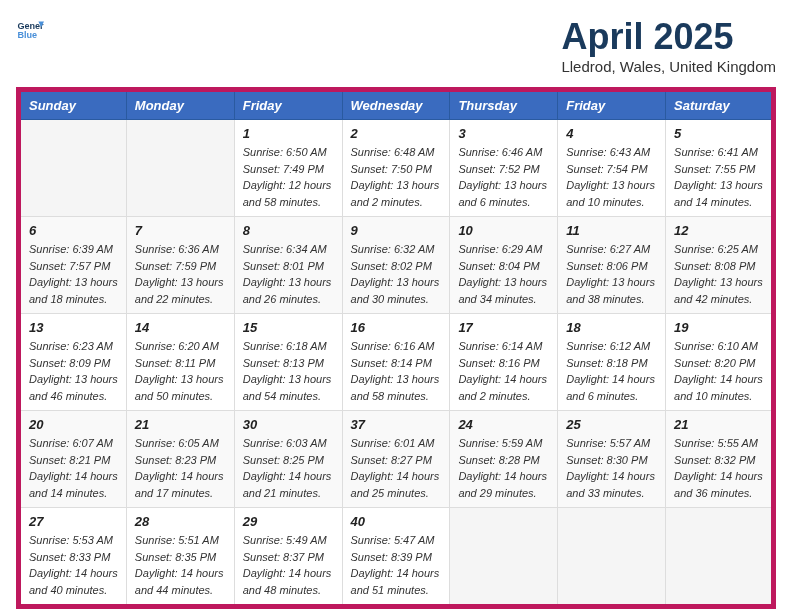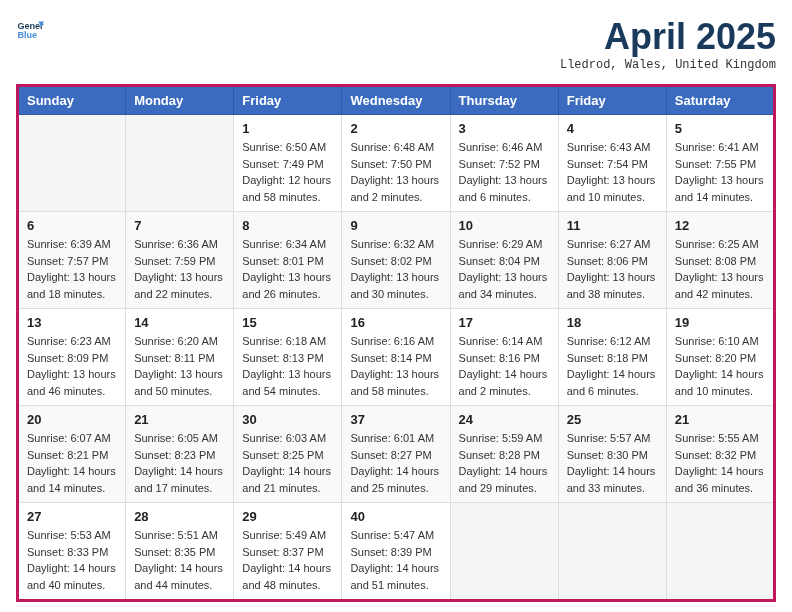--- a/index.html
+++ b/index.html
@@ -19,36 +19,36 @@
     .logo {
       display: flex;
       align-items: center;
       gap: 4px;
     }
     .logo-icon {
       width: 28px;
       height: 28px;
     }
     .title-block {
-      text-align: right;
+      text-align: left;
     }
     .month-title {
       font-size: 36px;
       font-weight: bold;
       color: #1a3a5c;
     }
     .location {
-      font-size: 12px;
+      font-size: 15px;
       color: #333;
-      font-family: Liberation Mono, monospace;
     }
     .calendar {
       width: 100%;
       border-collapse: collapse;
-      border: 3px solid #be185d;
+      border: 5px solid #be185d;
+      font-style: italic;
     }
     .calendar th {
       background-color: #3a6bbf;
       color: #fff;
       text-align: left;
       padding: 6px 8px;
       font-size: 13px;
       font-weight: bold;
       border: 1px solid #2a5aa0;
     }

